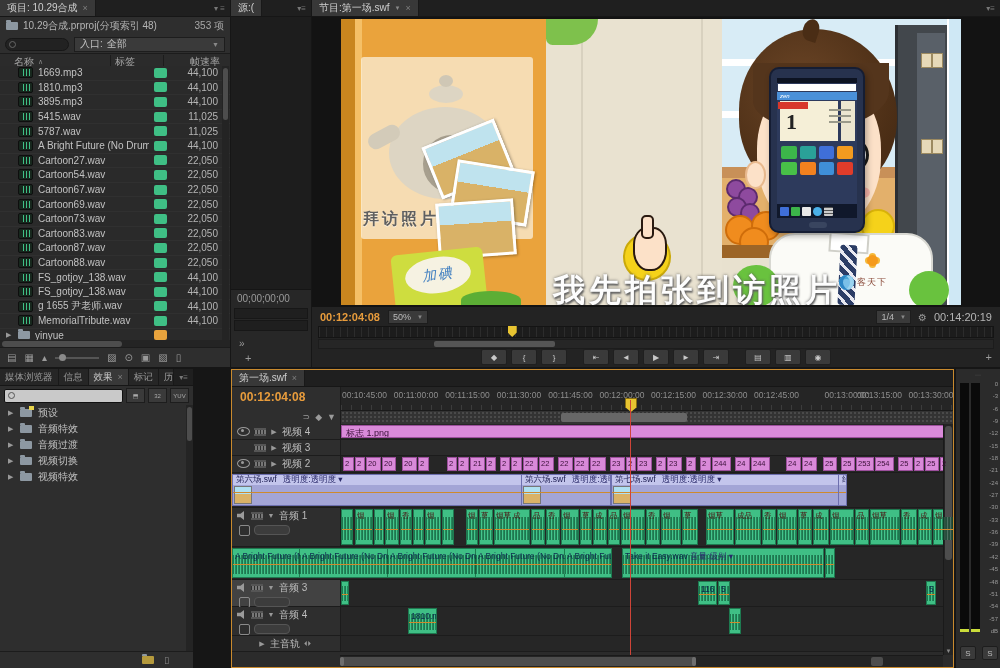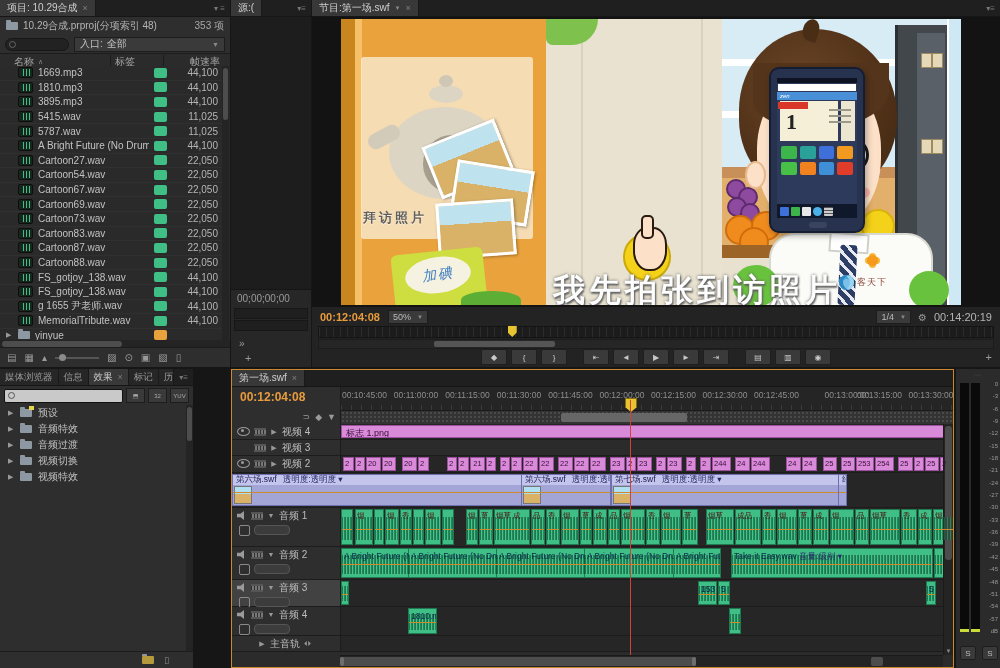--- a/index.html
+++ b/index.html
@@ -82,21 +82,21 @@
   .white-panel{left:20px;top:38px;width:172px;height:182px;background:rgba(252,249,240,.66);border-radius:3px;}
   .teapot-body{left:48px;top:88px;width:112px;height:92px;background:#ddd5c3;border-radius:50%;}
   .teapot-ring{left:82px;top:116px;width:44px;height:44px;border:7px solid #a79f8e;border-radius:50%;}
   .teapot-lid{left:88px;top:66px;width:34px;height:18px;background:#ddd5c3;border-radius:50%;}
   .teapot-knob{left:98px;top:56px;width:14px;height:12px;background:#cfc7b5;border-radius:50%;}
   .teapot-spout{left:26px;top:110px;width:34px;height:16px;background:#d3cbb9;border-radius:8px;transform:rotate(-28deg);}
   .photo{width:72px;height:50px;background:linear-gradient(#bfe3ee 38%,#d9b267 38%);border:3px solid #fff;box-shadow:1px 1px 3px rgba(0,0,0,.35);}
   .ph1{left:88px;top:112px;transform:rotate(-22deg);}
   .ph2{left:112px;top:146px;transform:rotate(9deg);}
   .ph3{left:96px;top:182px;transform:rotate(-4deg);}
-  .caption1{left:22px;top:190px;font-size:13px;font-weight:bold;color:#5f5f5f;letter-spacing:3px;text-shadow:0 1px 0 rgba(255,255,255,.6);}
+  .caption1{left:22px;top:190px;font-size:16px;font-weight:bold;color:#5f5f5f;letter-spacing:3px;text-shadow:0 1px 0 rgba(255,255,255,.6);}
   .package{left:52px;top:232px;width:92px;height:56px;background:#cedd3f;border-radius:6px;transform:rotate(-6deg);}
   .package-blob{left:64px;top:238px;width:66px;height:36px;background:#f6f2e2;border-radius:50%;transform:rotate(-8deg);display:flex;align-items:center;justify-content:center;font-size:14px;color:#3f7ec0;font-style:italic;letter-spacing:2px;}
   .pkg-leaf{left:120px;top:272px;width:60px;height:18px;background:#5cae35;border-radius:50% 50% 0 0;}
   .wall-mid{left:205px;top:0;width:176px;height:100%;background:#e9e2d0;}
   .wall-seam{top:0;width:2px;height:100%;background:#d8d1bf;}
   .plant{left:205px;top:0;width:52px;height:26px;background:#7ec14c;border-radius:0 0 40px 10px;}
   
   .win-strip{left:381px;top:0;width:239px;height:150px;background:#d8ecf6;}
   .win-glass1{left:381px;top:40px;width:239px;height:7px;background:#fff;}
   .win-glass2{left:381px;top:92px;width:239px;height:7px;background:#fff;}
@@ -1084,32 +1084,20 @@
               </div>
               <div class="sclip grn" style="margin-left: 1px; width: 20px;">
                 <i class="wv"></i>
                 <i class="rubber"></i>
                 <span>烟</span>
               </div>
             </div>
           </div>
       </div>
       <div class="trow" style="height:32px">
-        <div class="thead">
-          <div class="l1">
-              <span class="ico-spk"></span>
-              <span class="ico-film"></span>
-              <span class="tw2">▼</span>
-              <span>音频 2</span>
-            </div>
-          <div class="l2">
-              <span class="ico-kf"></span>
-              <span class="pill"></span>
-            </div>
-        </div>
         <div class="tcont" id="c-a2">
             <div class="pclip grn2" style="left: 0px; width: 67px;"><i class="wv"></i><i class="rubber"></i><span class="glabel">A Bright Future (No D</span></div>
             <div class="pclip grn2" style="left: 67px; width: 88px;"><i class="wv"></i><i class="rubber"></i><span class="glabel">A Bright Future (No Drums</span></div>
             <div class="pclip grn2" style="left: 155px; width: 88px;"><i class="wv"></i><i class="rubber"></i><span class="glabel">A Bright Future (No Drums</span></div>
             <div class="pclip grn2" style="left: 243px; width: 89px;"><i class="wv"></i><i class="rubber"></i><span class="glabel">A Bright Future (No Drums</span></div>
             <div class="pclip grn2" style="left: 332px; width: 46px;"><i class="wv"></i><i class="rubber"></i><span class="glabel">A Bright Futur</span></div>
             <div class="pclip grn2" style="left: 390px; width: 200px;"><i class="wv"></i><i class="rubber"></i><span class="glabel">Take it Easy.wav  <span class="fx">音量:级别 ▾</span></span></div>
             <div class="pclip grn2" style="left: 593px; width: 8px;">
               <i class="wv"></i>
               <i class="rubber"></i>
@@ -1127,21 +1115,21 @@
           <div class="l2">
               <span class="ico-kf"></span>
               <span class="pill"></span>
             </div>
         </div>
         <div class="tcont" id="c-a3">
             <div class="pclip grn2" style="left: 0px; width: 6px;">
               <i class="wv"></i>
               <i class="rubber"></i>
             </div>
-            <div class="pclip grn2" style="left: 357px; width: 17px;"><i class="wv"></i><i class="rubber"></i><span class="glabel">153</span></div>
+            <div class="pclip grn2" style="left: 357px; width: 17px;"><i class="wv"></i><i class="rubber"></i><span class="glabel">116</span></div>
             <div class="pclip grn2" style="left: 377px; width: 10px;"><i class="wv"></i><i class="rubber"></i><span class="glabel">5</span></div>
             <div class="pclip grn2" style="left: 585px; width: 8px;"><i class="wv"></i><i class="rubber"></i><span class="glabel">5</span></div>
           </div>
       </div>
       <div class="trow" style="height:28px">
         <div class="thead">
           <div class="l1">
               <span class="ico-spk"></span>
               <span class="ico-film"></span>
               <span class="tw2">▼</span>

